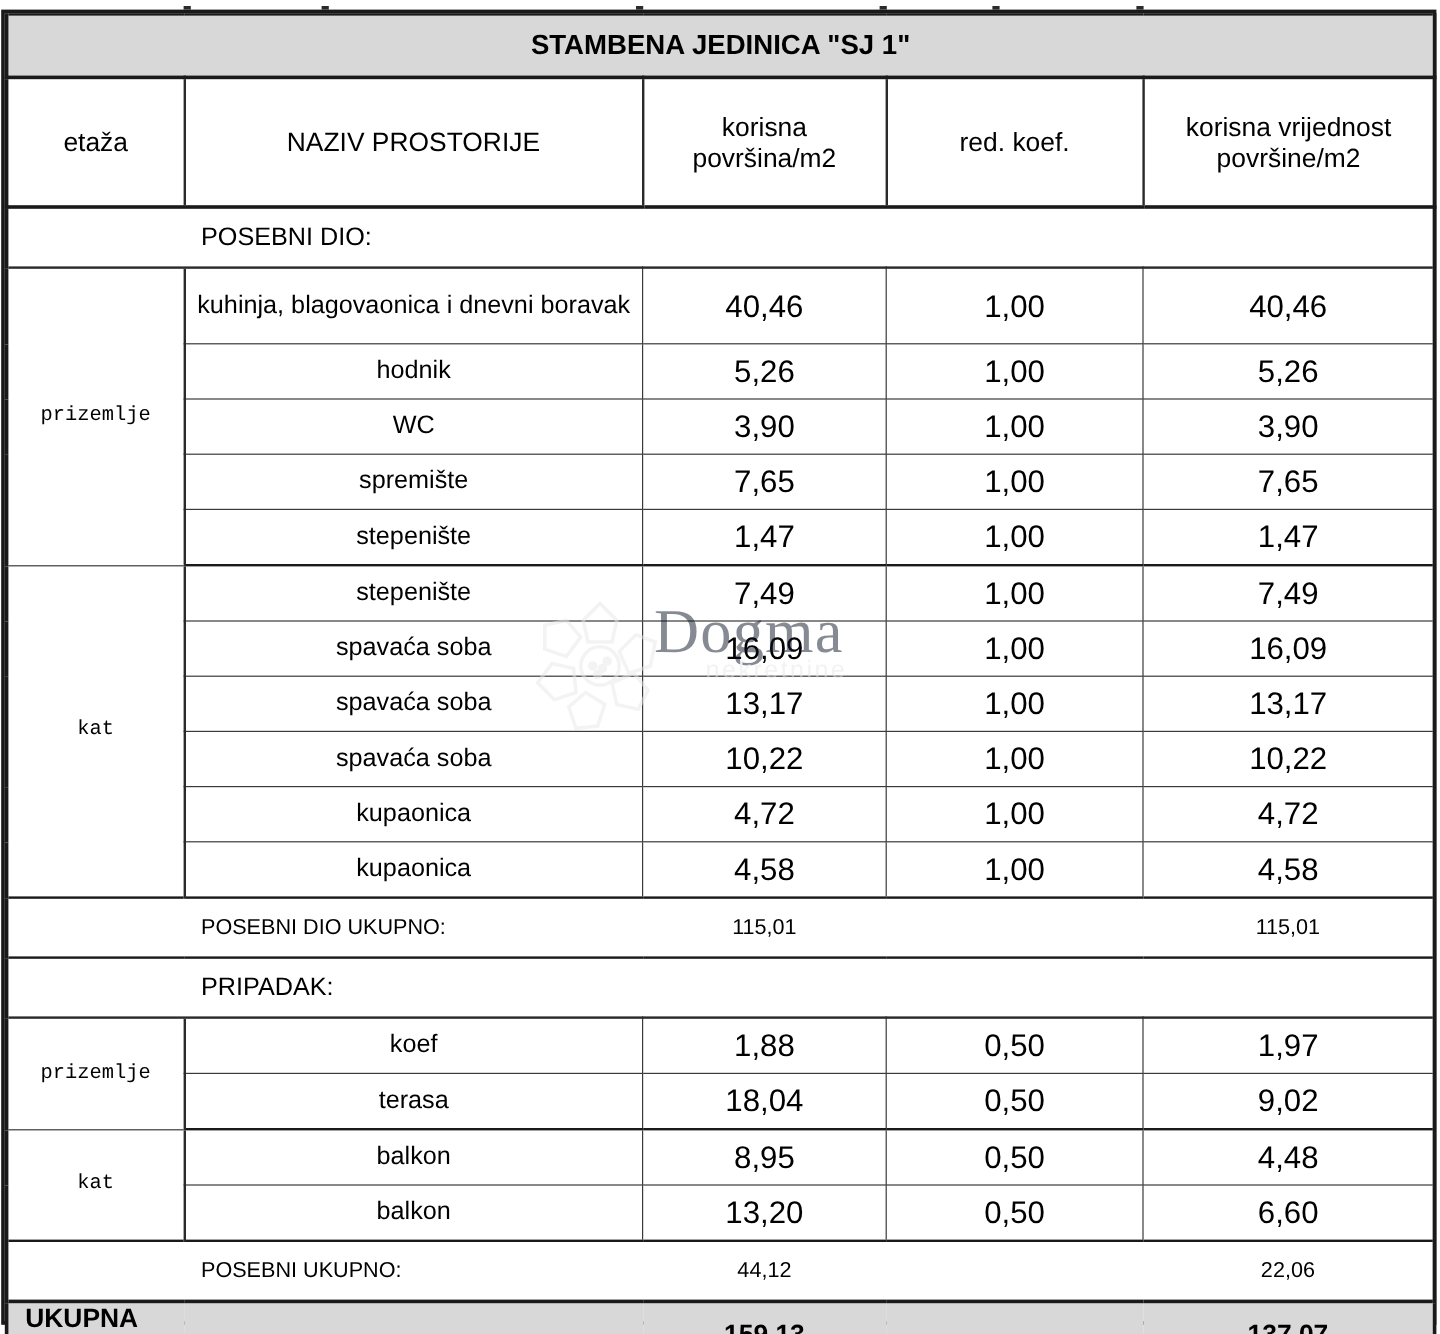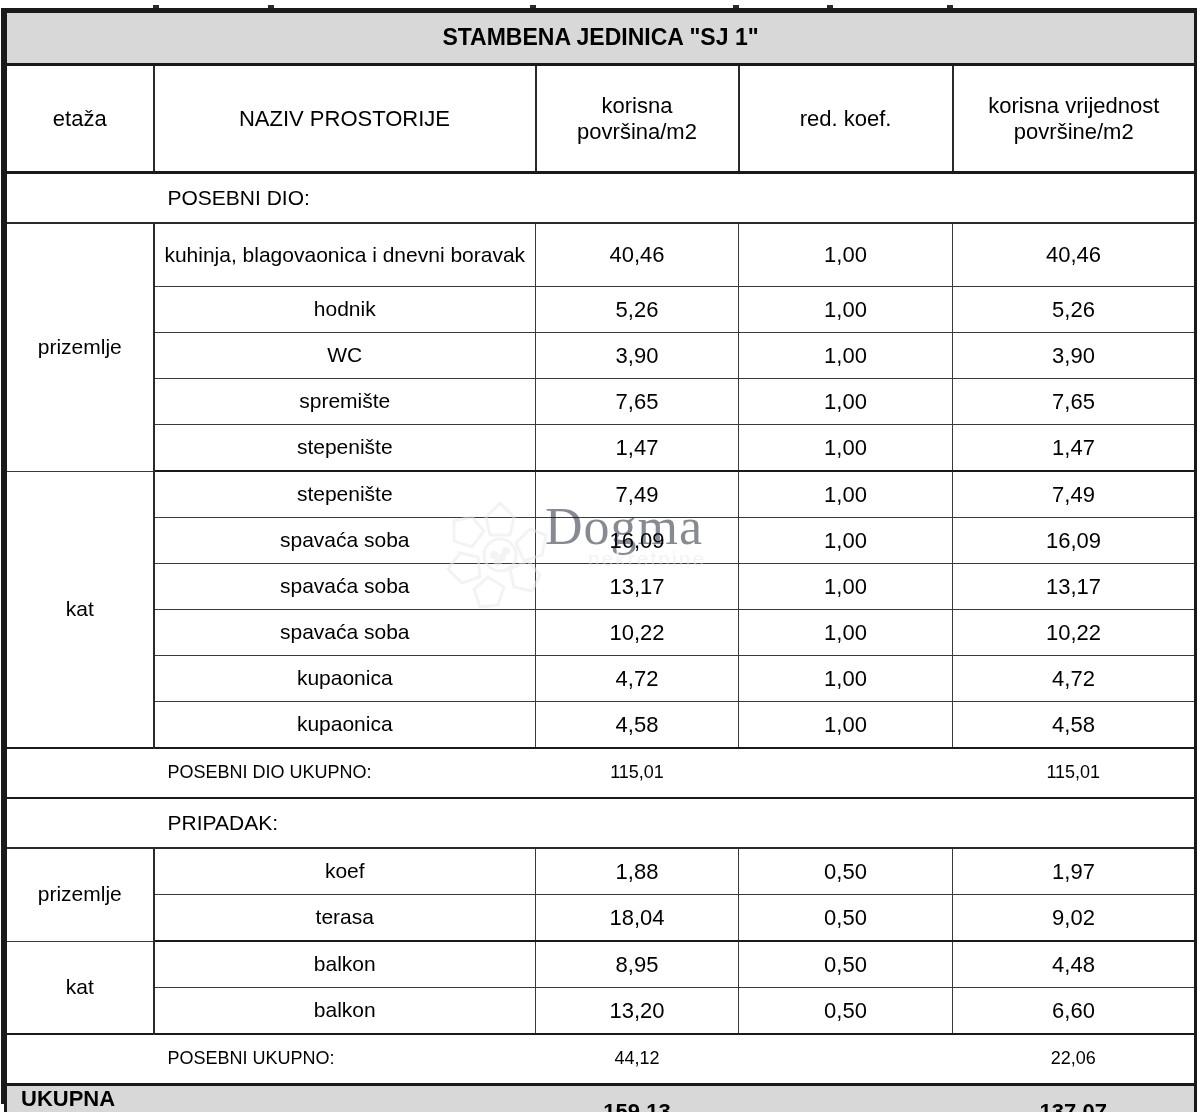--- a/index.html
+++ b/index.html
@@ -115,26 +115,27 @@
     border-right: none;
   }
   tr.section-row td.lbl {
     border-left: none;
     border-right: 3px solid #1a1a1a;
   }
 
   
   tr.data-row td { height: 45px; }
   tr.data-row td.etaza {
-    font-size: 21px;
+    font-size: 17px;
     border-left: 3px solid #1a1a1a;
     border-right: 2px solid #2a2a2a;
+    font-family: Liberation Mono, monospace;
   }
   tr.data-row td.roomname { font-size: 21px; }
-  tr.data-row td.num { font-size: 22px; }
+  tr.data-row td.num { font-size: 26px; }
   tr.data-row td.last { border-right: 3px solid #1a1a1a; }
   tr.data-row td.grp-end { border-bottom: 2px solid #1a1a1a; }
 
   tr.data-row.tall td { height: 62px; }
 
   
   tr.subtotal-row td {
     height: 48px;
     font-size: 18px;
     border-top: 2px solid #1a1a1a;

